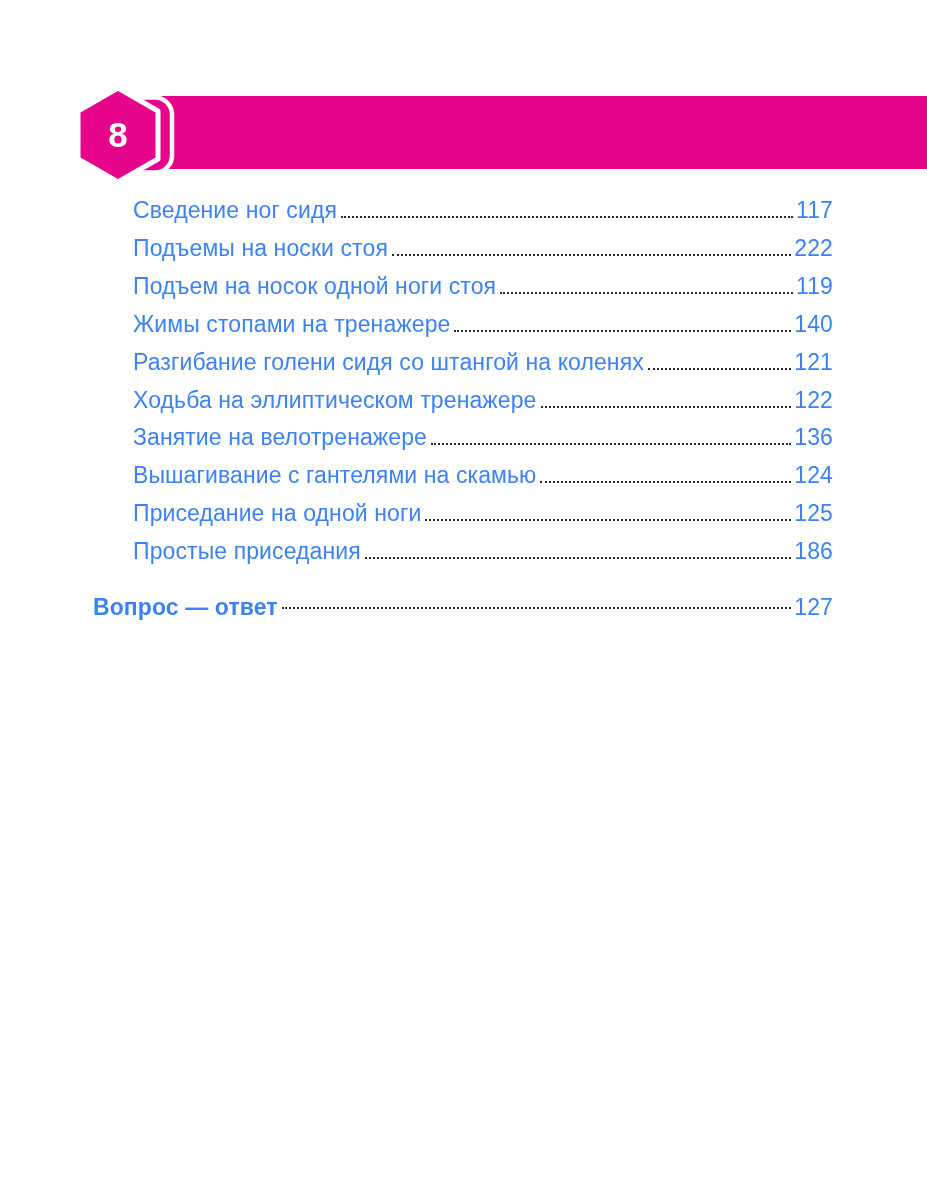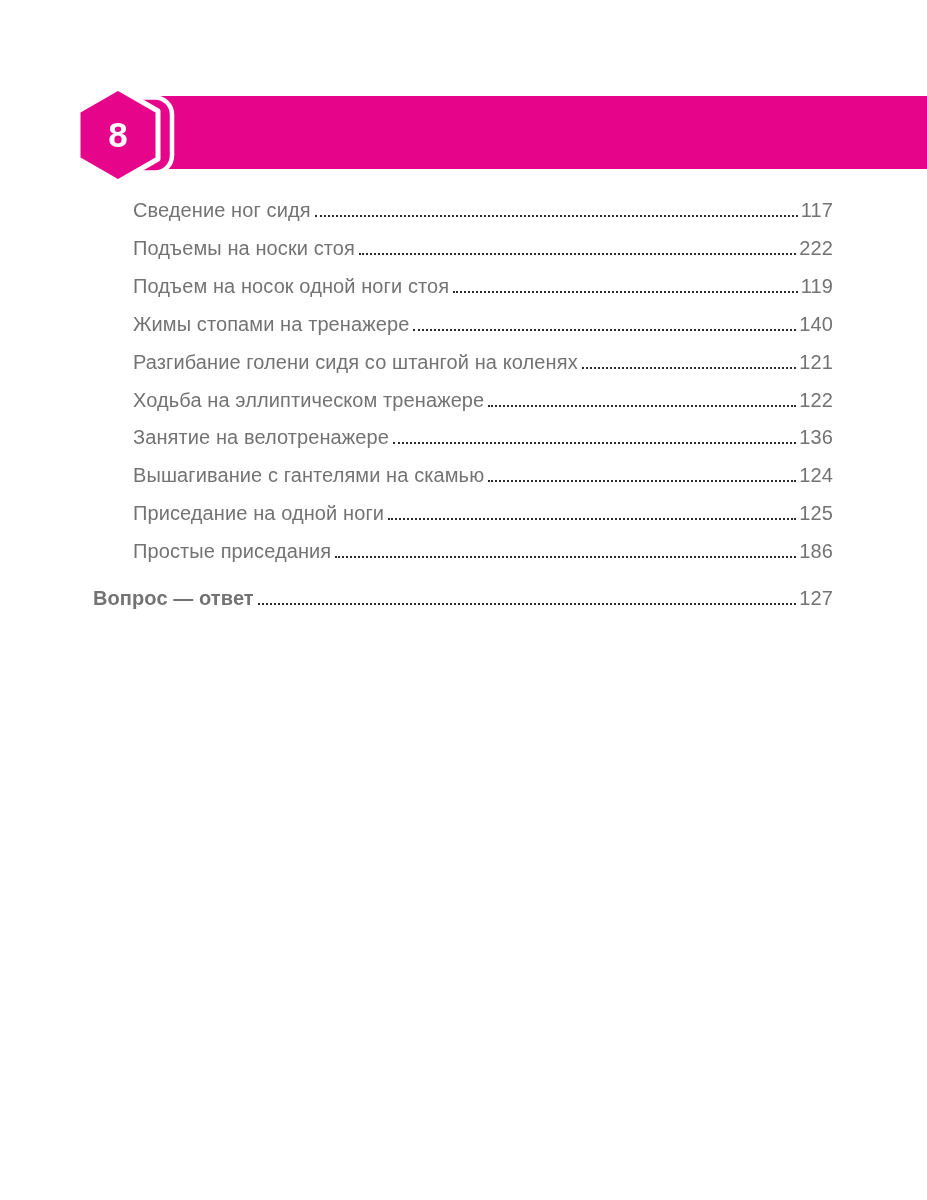--- a/index.html
+++ b/index.html
@@ -22,27 +22,27 @@
   .toc {
     position: absolute;
     top: 192px;
     left: 93px;
     width: 740px;
   }
   .toc-row {
     display: flex;
     align-items: baseline;
     line-height: 37.9px;
-    font-size: 20px;
-    color: #737373;
+    font-size: 23px;
+    color: #3b82f6;
     letter-spacing: 0.1px;
   }
   .toc-row.indent { padding-left: 40px; }
   .toc-row.bold { font-weight: bold; }
-  .toc-row.gap { margin-top: 9px; }
+  .toc-row.gap { margin-top: 18px; align-items: center; }
   .toc-title {
     white-space: nowrap;
     flex: 0 0 auto;
   }
   .leader {
     flex: 1 1 auto;
     border-bottom: 2px dotted #2b2b2b;
     margin: 0 3px 0 4px;
     min-width: 20px;
   }

